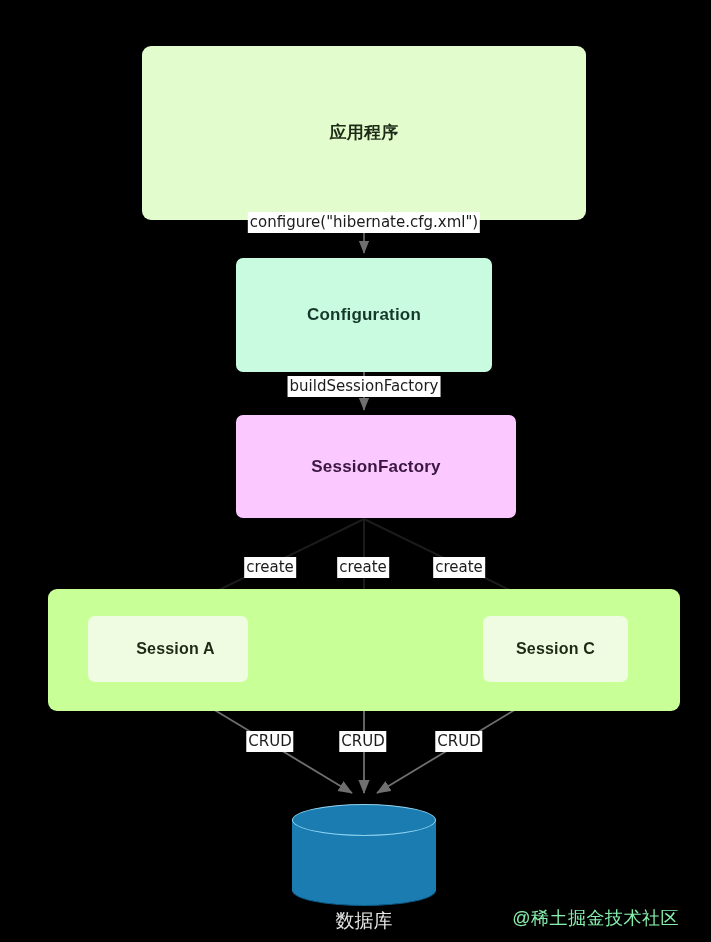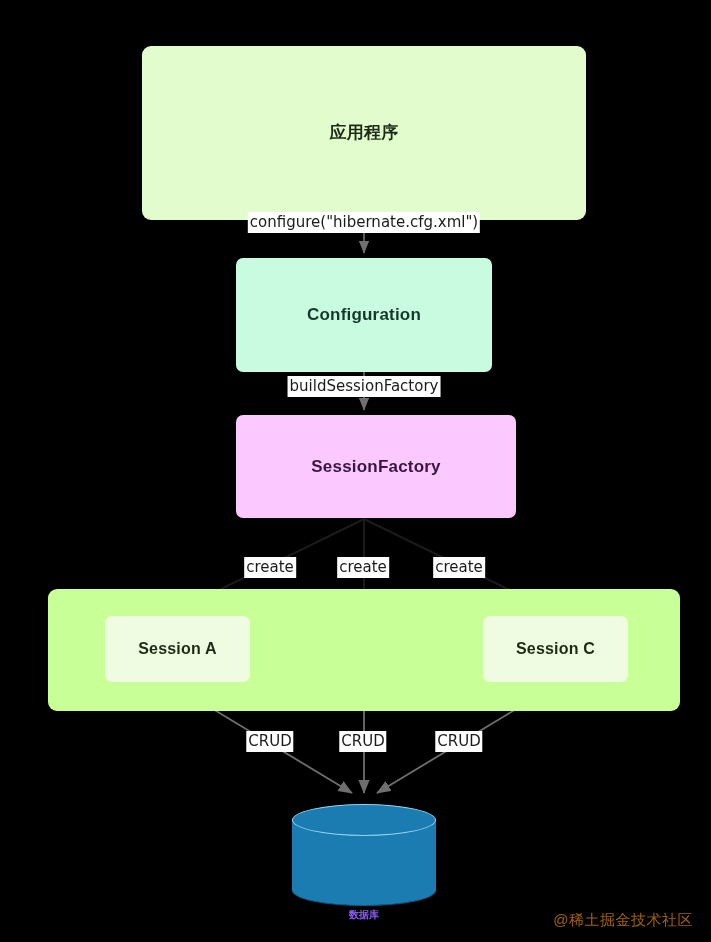--- a/index.html
+++ b/index.html
@@ -90,21 +90,21 @@
     background: #effce1;
     border-radius: 7px;
     display: flex;
     align-items: center;
     justify-content: center;
   }
   .session-box .node-title {
     font-size: 16px;
     color: #1d2b16;
   }
-  #session-a { left: 57px; }
+  #session-a { left: 40px; padding-left: 15px; }
   #session-b { left: 243px; }
   #session-c { left: 435px; justify-content: center; }
 
   
   .edge-label {
     position: absolute;
     background: #ffffff;
     color: #1b1b1b;
     font-size: 15px;
     line-height: 19px;
@@ -141,31 +141,30 @@
     width: 144px; height: 31px;
     border-radius: 50%;
     background: #1b7cb2;
     border: 1px solid #0d5d8a;
     box-sizing: border-box;
   }
   #db-label {
     position: absolute;
     left: 364px; top: 908px;
     transform: translateX(-50%);
-    font-size: 10px;
-    color: #8b5cf6;
+    font-size: 19px;
+    color: #e5e5e5;
     white-space: nowrap;
-    font-weight: bold;
   }
 
   #watermark {
     position: absolute;
-    right: 18px; bottom: 12px;
-    font-size: 15px;
-    color: #a16207;
+    right: 32px; bottom: 12px;
+    font-size: 18px;
+    color: #86efac;
     white-space: nowrap;
     letter-spacing: 0.5px;
   }
 </style>
 </head>
 <body>
 
 <div id="canvas">
 
   <svg id="wires" viewBox="0 0 711 942" xmlns="http://www.w3.org/2000/svg">

